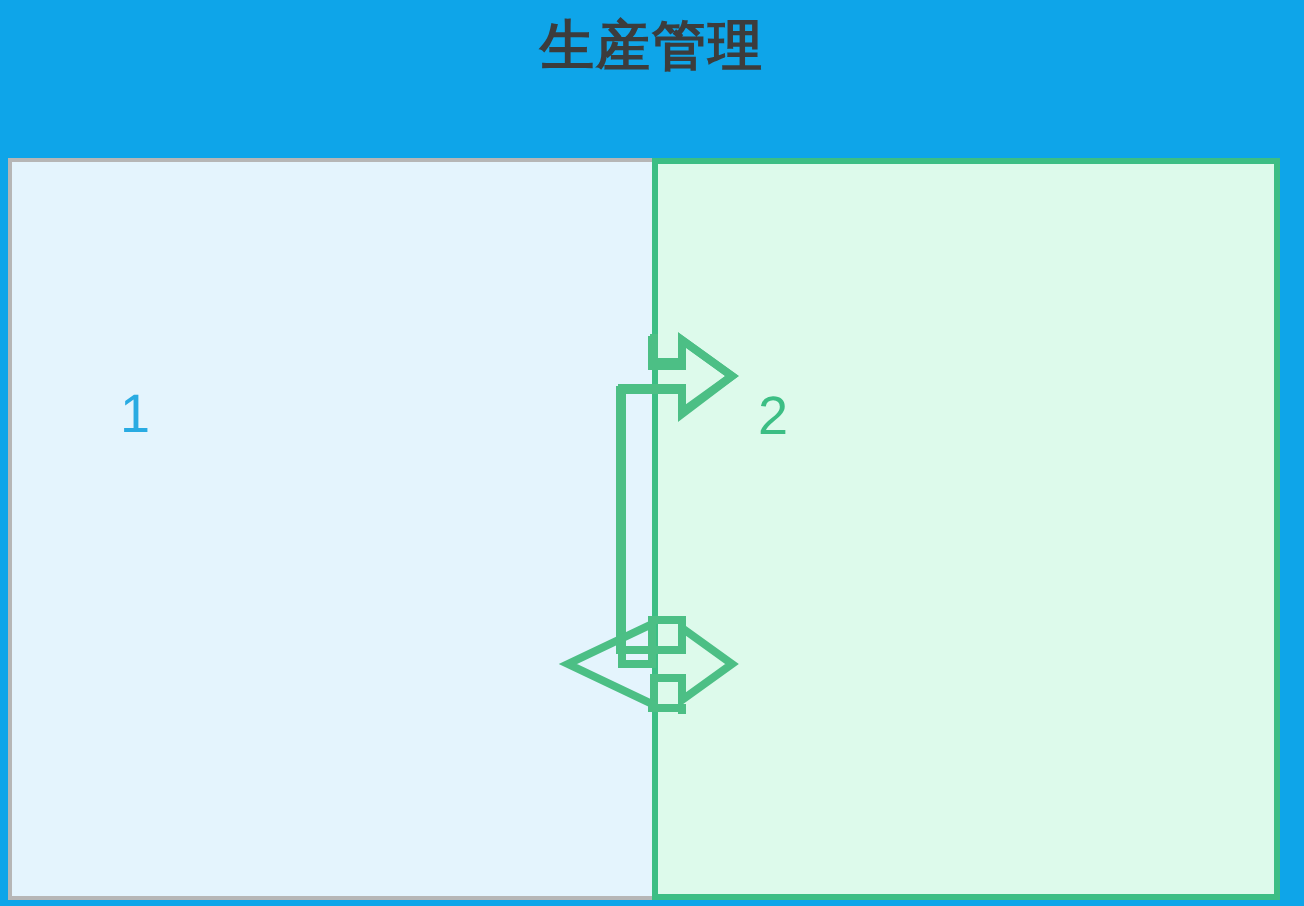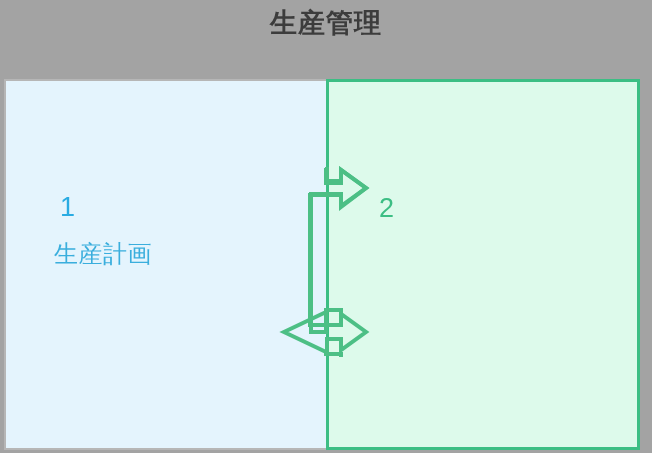--- a/index.html
+++ b/index.html
@@ -10,21 +10,21 @@
   }
   body {
     font-family: "Liberation Sans", "DejaVu Sans", sans-serif;
     -webkit-font-smoothing: antialiased;
   }
 
   #stage {
     position: relative;
     width: 652px;
     height: 453px;
-    background: #a3a3a3;
+    background: #0ea5e9;
     overflow: hidden;
   }
 
   
   #diagram-title {
     position: absolute;
     left: 0;
     top: 6px;
     width: 652px;
     text-align: center;
@@ -113,21 +113,20 @@
 </head>
 <body>
 
 <div id="stage">
 
   <div id="diagram-title">生産管理</div>
 
   <div class="panel" id="panel-plan">
     <div class="panel-body">
       <div class="step-number" id="step-1-number">1</div>
-      <div class="step-heading" id="step-1-heading">生産計画</div>
     </div>
   </div>
 
   <div class="panel" id="panel-control">
     <div class="panel-body">
       <div class="step-number" id="step-2-number">2</div>
     </div>
   </div>
 
   <svg id="cycle-arrows" viewBox="0 0 652 453">

